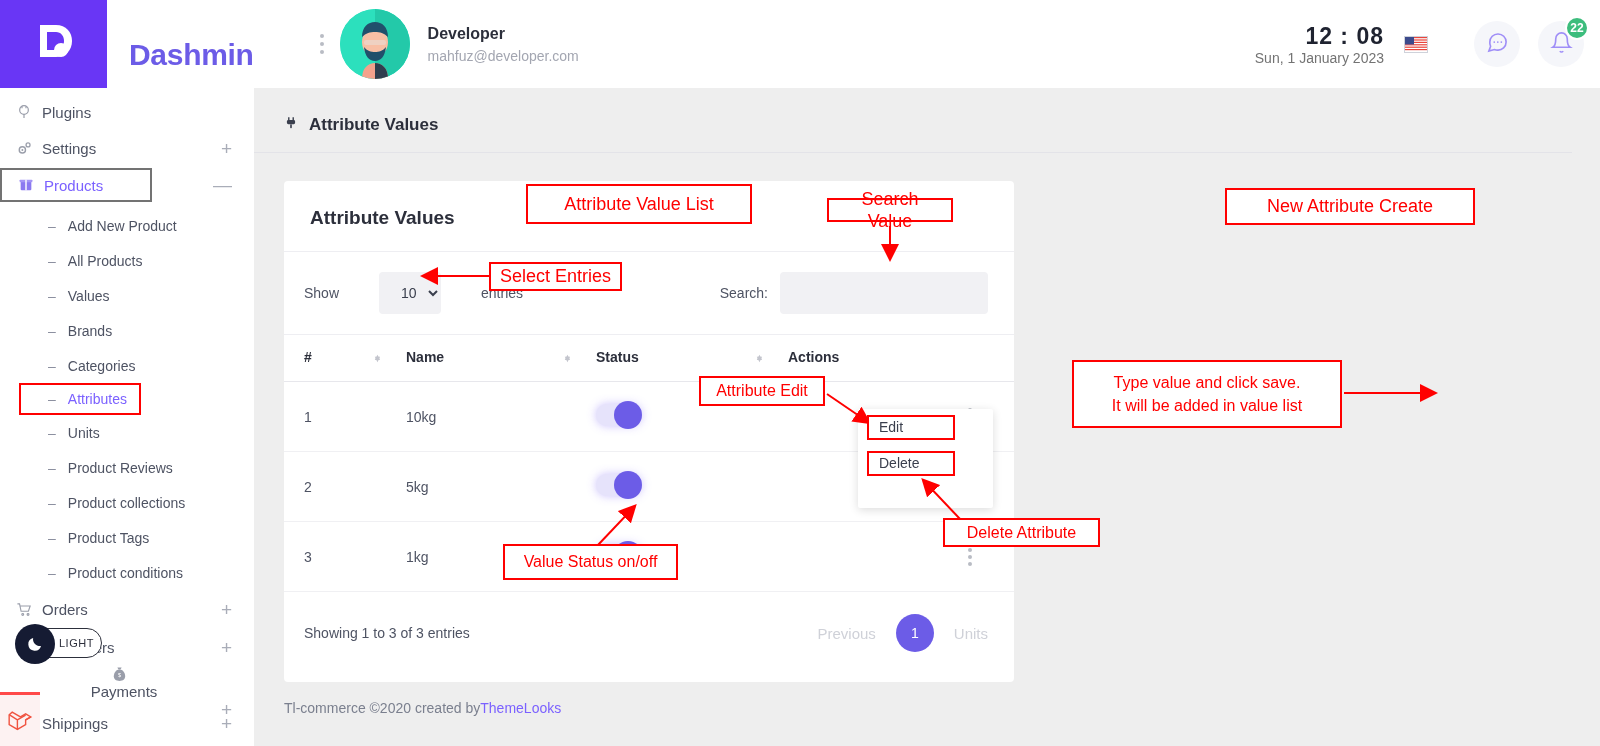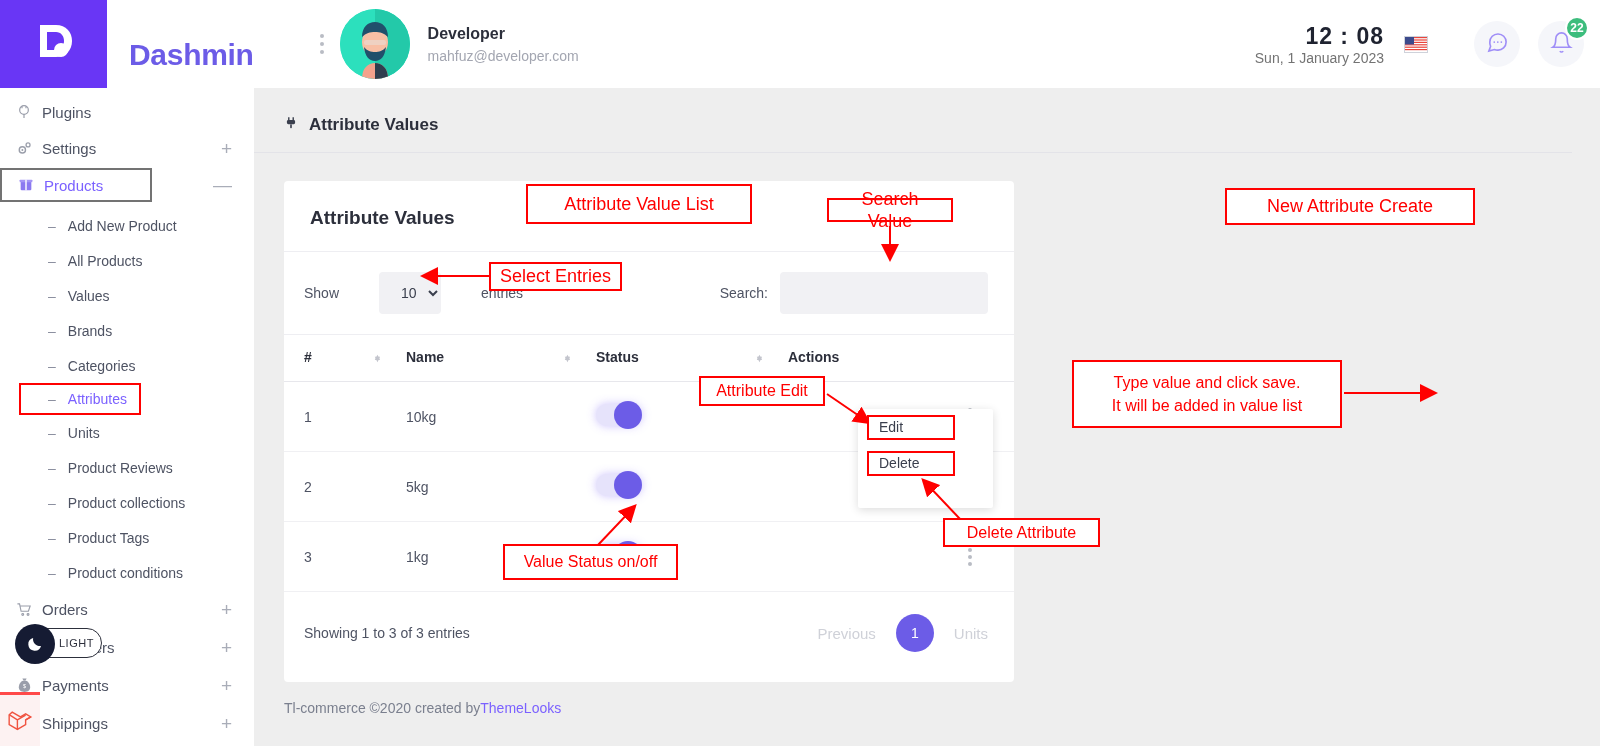--- a/index.html
+++ b/index.html
@@ -401,21 +401,21 @@
       <span class="nav-icon">
         <svg width="17" height="17" viewBox="0 0 24 24" fill="none" stroke="#9a9eaa" stroke-width="1.6">
           <circle cx="9" cy="8" r="3.2"></circle>
             <path d="M3.5 19c0-3.3 2.5-5.5 5.5-5.5s5.5 2.2 5.5 5.5"></path>
         </svg>
       </span>
       <span class="nav-label">Customers</span>
       <span class="nav-plus">+</span>
     </div>
 
-    <div class="nav-item" style="height:38px;">
+    <div class="nav-item" style="height:38px;flex-direction:column;">
       <span class="nav-icon">
         <svg width="17" height="17" viewBox="0 0 24 24" fill="#9a9eaa">
           <path d="M9 2h6l-1.5 3h-3z"></path>
             <path d="M12 5c5 0 8 5 8 9.5S17 21 12 21s-8-2-8-6.5S7 5 12 5z"></path>
           <text x="12" y="16" font-size="8" fill="#ffffff" text-anchor="middle" font-family="Liberation Sans">$</text>
         </svg>
       </span>
       <span class="nav-label">Payments</span>
       <span class="nav-plus">+</span>
     </div>

